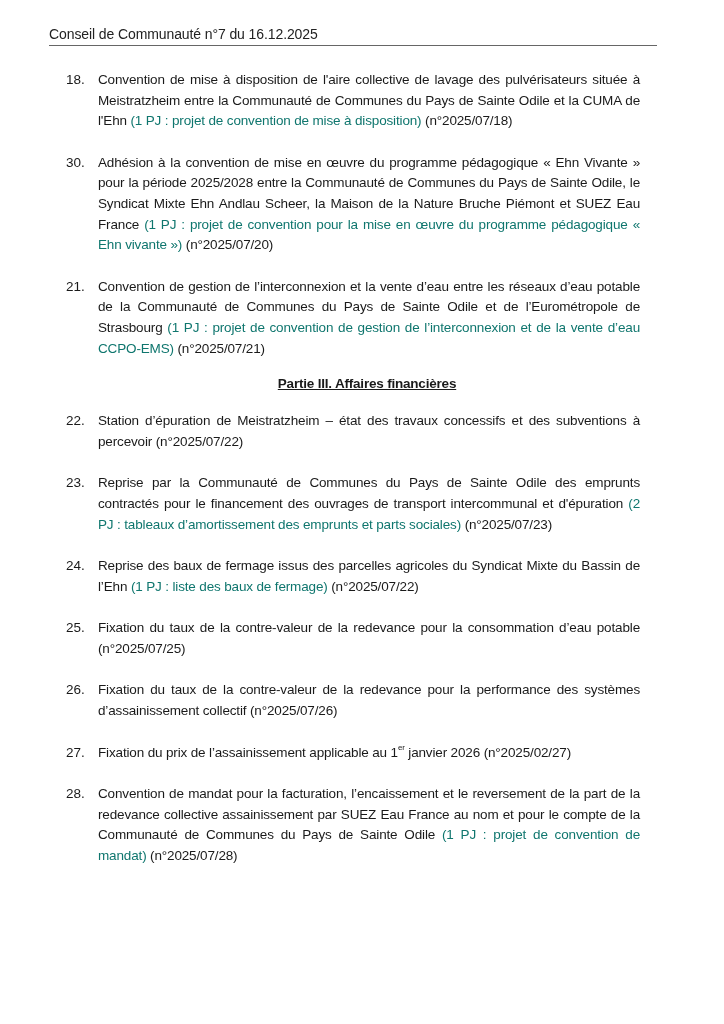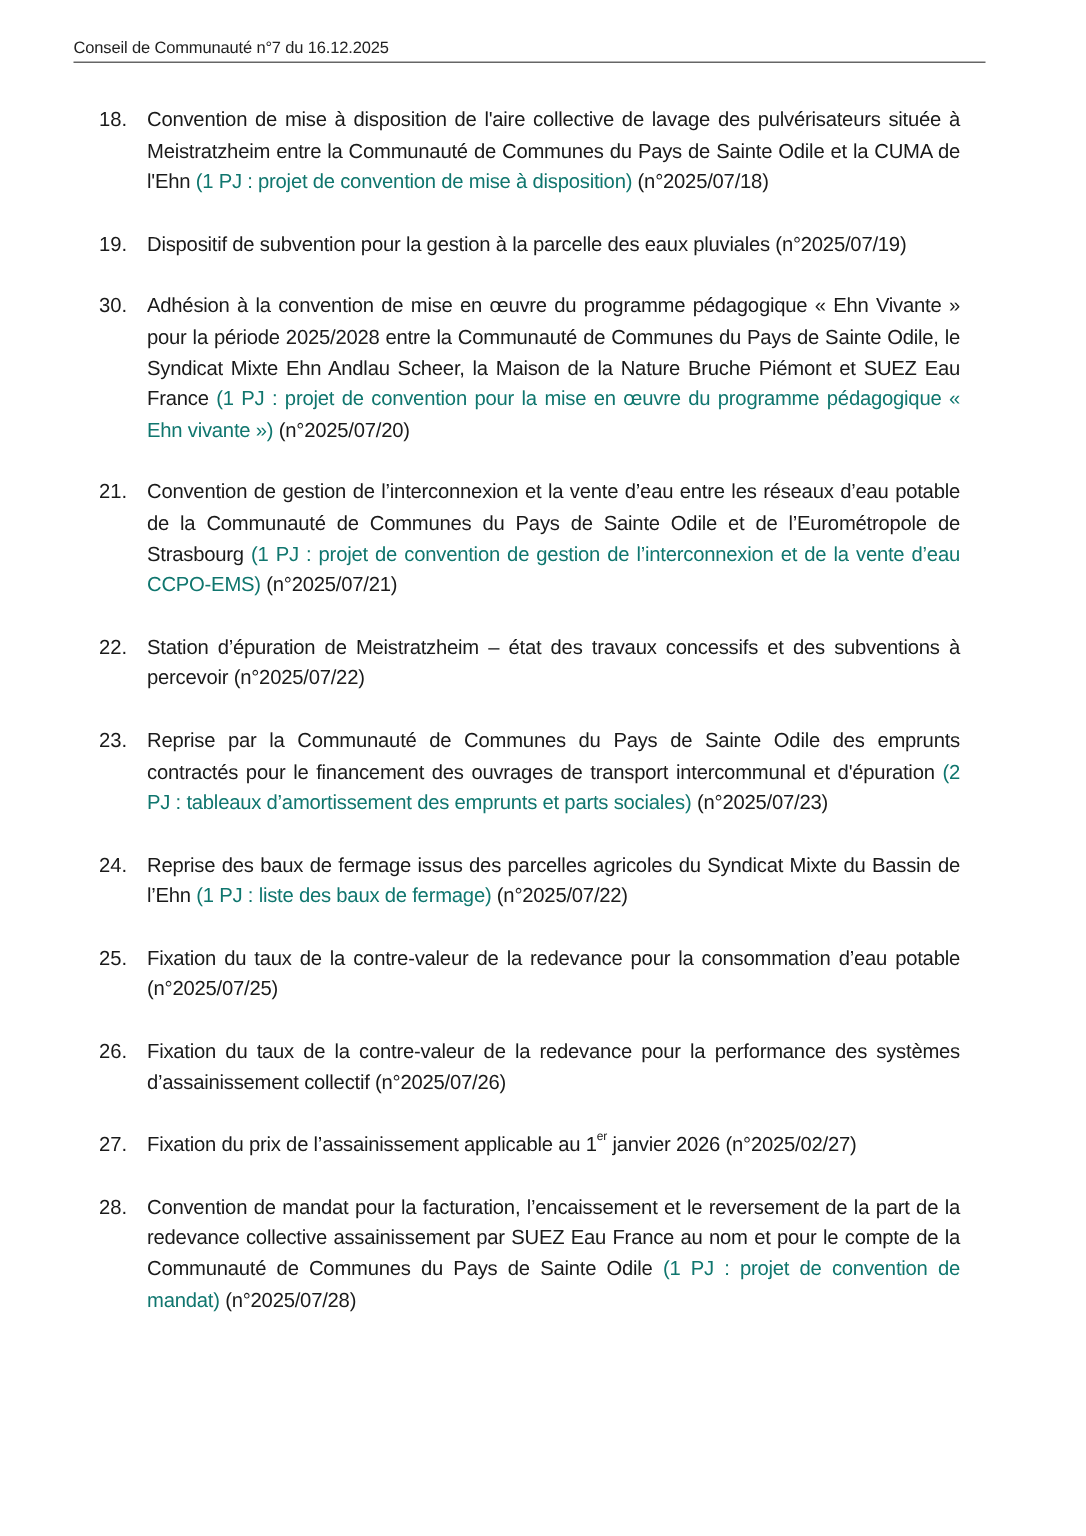--- a/index.html
+++ b/index.html
@@ -1,19 +1,19 @@
 <!DOCTYPE html>
 <html><head>
 <meta charset="utf-8">
 <style>
   html, body { margin: 0; padding: 0; background: #ffffff; }
   body { width: 724px; height: 1024px; position: relative; overflow: hidden;
          font-family: "Liberation Sans", sans-serif; color: #1a1a1a; }
   .header { position: absolute; left: 49px; top: 26px; width: 608px; }
-  .header-text { font-size: 11px; letter-spacing: -0.1px; color: #222; display: block; padding-bottom: 3px; }
+  .header-text { font-size: 14px; letter-spacing: -0.1px; color: #222; display: block; padding-bottom: 3px; }
   .header-rule { height: 0; border-top: 1.2px solid #666; }
   .content { position: absolute; left: 66px; top: 70px; width: 574px; }
   .item { display: flex; font-size: 13.5px; line-height: 20.6px; margin-bottom: 21px; }
   .num { width: 32px; flex: none; }
   .body { flex: 1; text-align: justify; letter-spacing: -0.15px; }
   .pj { color: #0f766e; }
   .section-title { text-align: center; font-weight: bold; font-size: 13.5px; text-decoration: underline;
                    margin: -4px 0 20px 28px; letter-spacing: -0.2px; }
   sup { font-size: 8px; line-height: 0; vertical-align: 7px; }
 </style>
@@ -24,32 +24,29 @@
   <span class="header-text">Conseil de Communauté n°7 du 16.12.2025</span>
   <div class="header-rule"></div>
 </div>
 
 <div class="content">
   <div class="item">
     <span class="num">18.</span>
     <span class="body"><span>Convention de mise à disposition de l'aire collective de lavage des pulvérisateurs située à Meistratzheim entre la Communauté de Communes du Pays de Sainte Odile et la CUMA de l'Ehn </span><span class="pj">(1 PJ : projet de convention de mise à disposition)</span><span> (n°2025/07/18)</span></span>
   </div>
   <div class="item">
-    <span class="num">19.</span>
-    <span class="body"><span>Dispositif de subvention pour la gestion à la parcelle des eaux pluviales (n°2025/07/19)</span></span>
-  </div>
-  <div class="item">
     <span class="num">30.</span>
     <span class="body"><span>Adhésion à la convention de mise en œuvre du programme pédagogique « Ehn Vivante » pour la période 2025/2028 entre la Communauté de Communes du Pays de Sainte Odile, le Syndicat Mixte Ehn Andlau Scheer, la Maison de la Nature Bruche Piémont et SUEZ Eau France </span><span class="pj">(1 PJ : projet de convention pour la mise en œuvre du programme pédagogique « Ehn vivante »)</span><span> (n°2025/07/20)</span></span>
   </div>
   <div class="item">
     <span class="num">21.</span>
     <span class="body"><span>Convention de gestion de l’interconnexion et la vente d’eau entre les réseaux d’eau potable de la Communauté de Communes du Pays de Sainte Odile et de l’Eurométropole de Strasbourg </span><span class="pj">(1 PJ : projet de convention de gestion de l’interconnexion et de la vente d’eau CCPO-EMS)</span><span> (n°2025/07/21)</span></span>
   </div>
 
+  <div class="section-title">Partie III. Affaires financières</div>
 
   <div class="item">
     <span class="num">22.</span>
     <span class="body"><span>Station d’épuration de Meistratzheim – état des travaux concessifs et des subventions à percevoir (n°2025/07/22)</span></span>
   </div>
   <div class="item">
     <span class="num">23.</span>
     <span class="body"><span>Reprise par la Communauté de Communes du Pays de Sainte Odile des emprunts contractés pour le financement des ouvrages de transport intercommunal et d'épuration </span><span class="pj">(2 PJ : tableaux d’amortissement des emprunts et parts sociales)</span><span> (n°2025/07/23)</span></span>
   </div>
   <div class="item">

